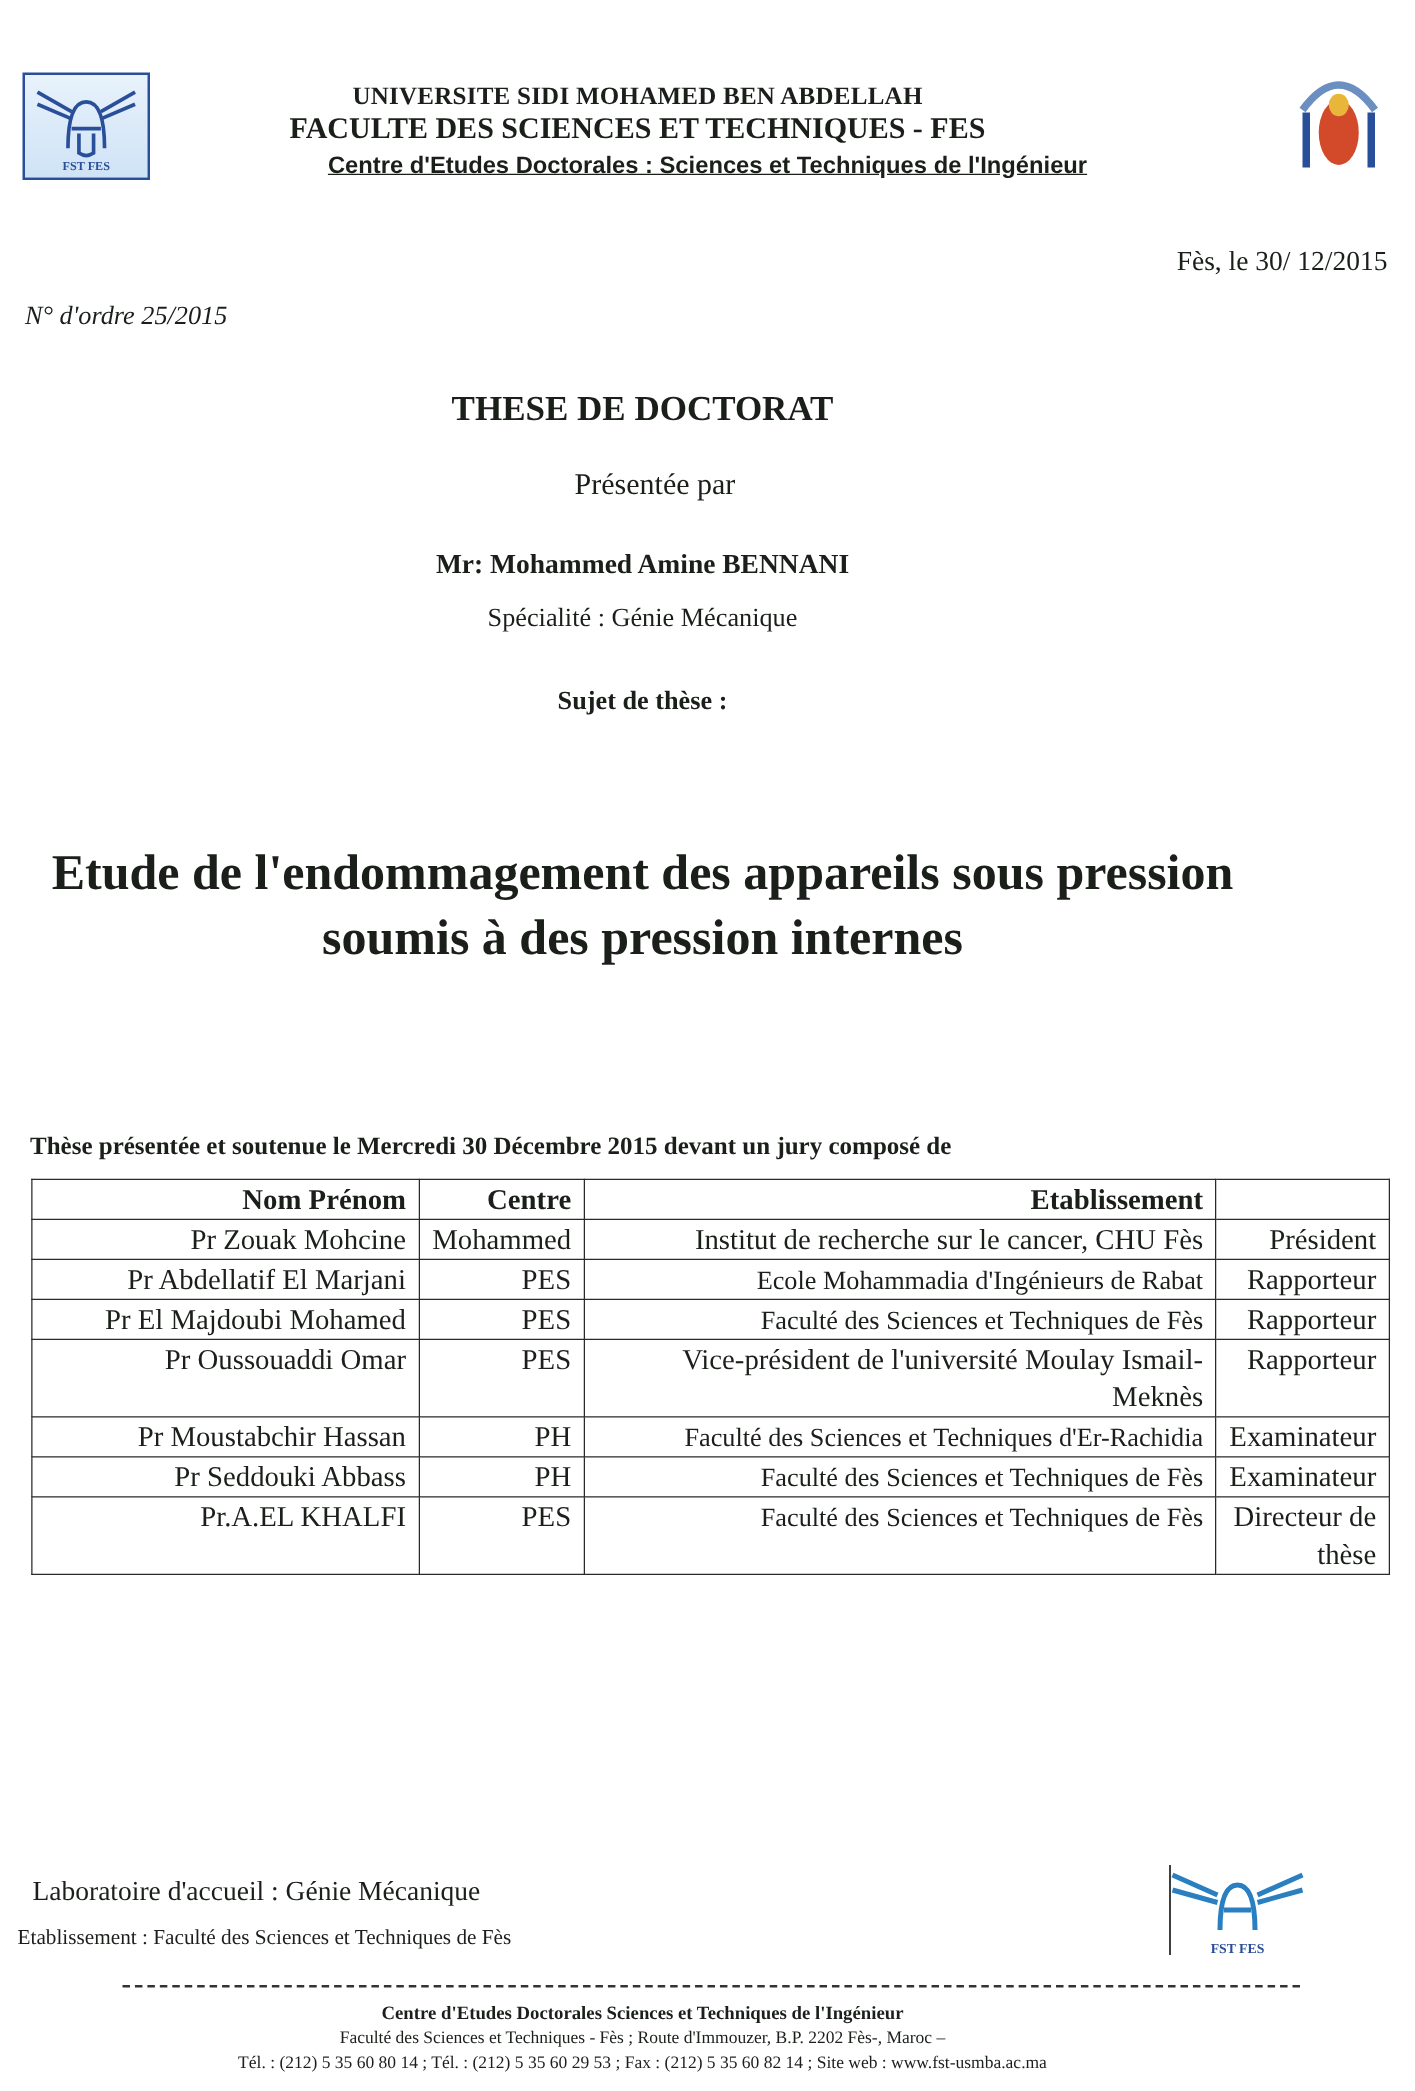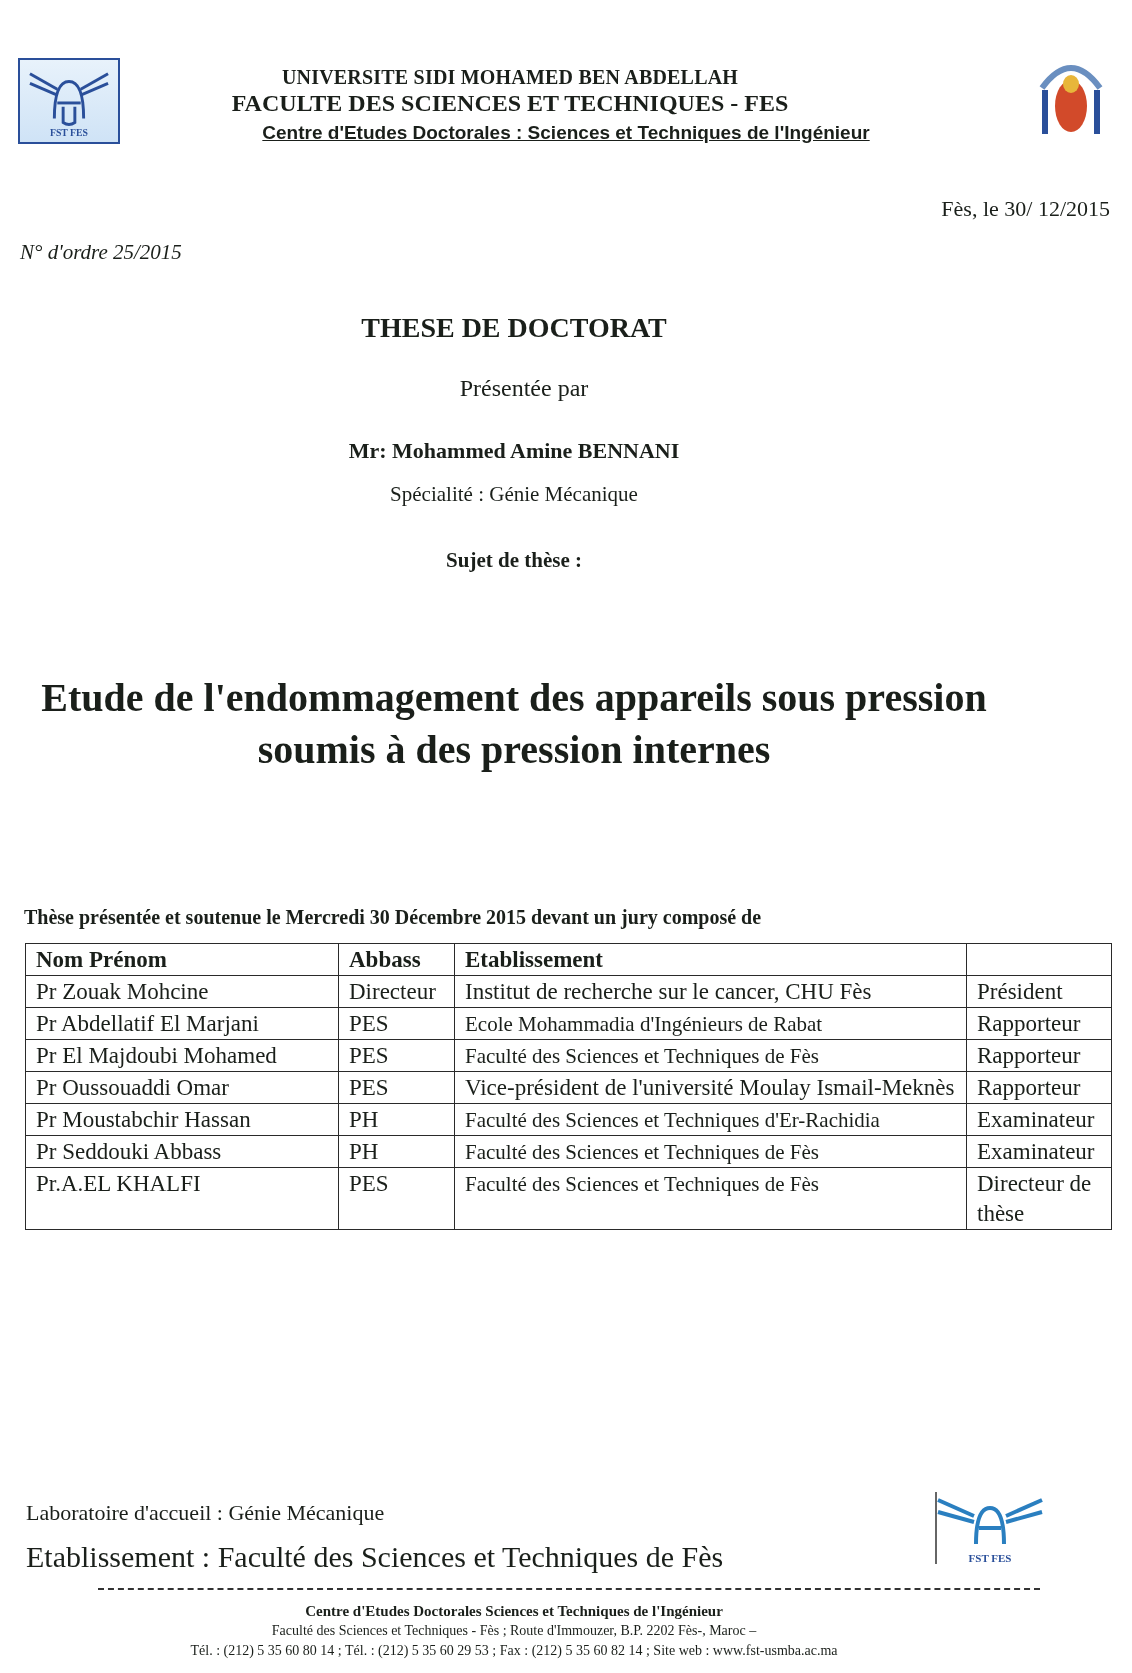--- a/index.html
+++ b/index.html
@@ -17,26 +17,26 @@
   .ordre { left: 20px; top: 240px; font-size: 21px; font-style: italic; }
   .center { left: 0; width: 1028px; text-align: center; }
   .t-these { top: 312px; font-size: 28px; font-weight: bold; }
   .t-pres { top: 375px; font-size: 24px; padding-left: 10px; }
   .t-mr { top: 438px; font-size: 22px; font-weight: bold; }
   .t-spec { top: 482px; font-size: 21px; }
   .t-sujet { top: 548px; font-size: 21px; font-weight: bold; }
   .title { top: 672px; font-size: 40px; font-weight: bold; line-height: 52px; }
   .jury-intro { left: 24px; top: 906px; font-size: 20px; font-weight: bold; }
   table.jury { position: absolute; left: 25px; top: 943px; width: 1087px; border-collapse: collapse; font-size: 23px; }
-  table.jury td, table.jury th { border: 1.6px solid #2a2a2a; vertical-align: top; padding: 1px 10px 0 10px; line-height: 30px; text-align: left; font-family: Liberation Serif, serif; }
+  table.jury td, table.jury th { border: 1.6px solid #2a2a2a; vertical-align: top; padding: 1px 10px 0 10px; line-height: 30px; text-align: right; font-family: Liberation Serif, serif; }
   table.jury th { font-weight: bold; }
   .col1 { width: 292px; } .col2 { width: 95px; } .col3 { width: 491px; }
   .small { font-size: 21px; }
   .lab { left: 26px; top: 1500px; font-size: 22px; }
-  .etab { left: 26px; top: 1540px; font-size: 30px; }
+  .etab { left: 14px; top: 1540px; font-size: 17px; }
   .logo-bottom { left: 930px; top: 1488px; width: 120px; height: 80px; }
   .dash { left: 98px; top: 1588px; width: 942px; border-top: 2px dashed #333; }
   .foot1 { top: 1603px; font-size: 15px; font-weight: bold; }
   .foot2 { top: 1623px; font-size: 14px; }
   .foot3 { top: 1643px; font-size: 14px; }
 </style>
 </head>
 <body>
 
 <div class="abs logo-left">
@@ -80,27 +80,27 @@
   <div>Etude de l'endommagement des appareils sous pression</div>
   <div>soumis à des pression internes</div>
 </div>
 
 <div class="abs jury-intro">Thèse présentée et soutenue le Mercredi 30 Décembre 2015 devant un jury composé de</div>
 
 <table class="jury">
   <tbody>
       <tr>
     <th class="col1">Nom Prénom</th>
-    <th class="col2">Abbass</th>
+    <th class="col2">Centre</th>
     <th class="col3">Etablissement</th>
     <th></th>
   </tr>
   <tr>
     <td>Pr Zouak Mohcine</td>
-    <td>Directeur</td>
+    <td>Mohammed</td>
     <td>Institut de recherche sur le cancer, CHU Fès</td>
     <td>Président</td>
   </tr>
   <tr>
     <td>Pr Abdellatif El Marjani</td>
     <td>PES</td>
     <td class="small">Ecole Mohammadia d'Ingénieurs de Rabat</td>
     <td>Rapporteur</td>
   </tr>
   <tr>

